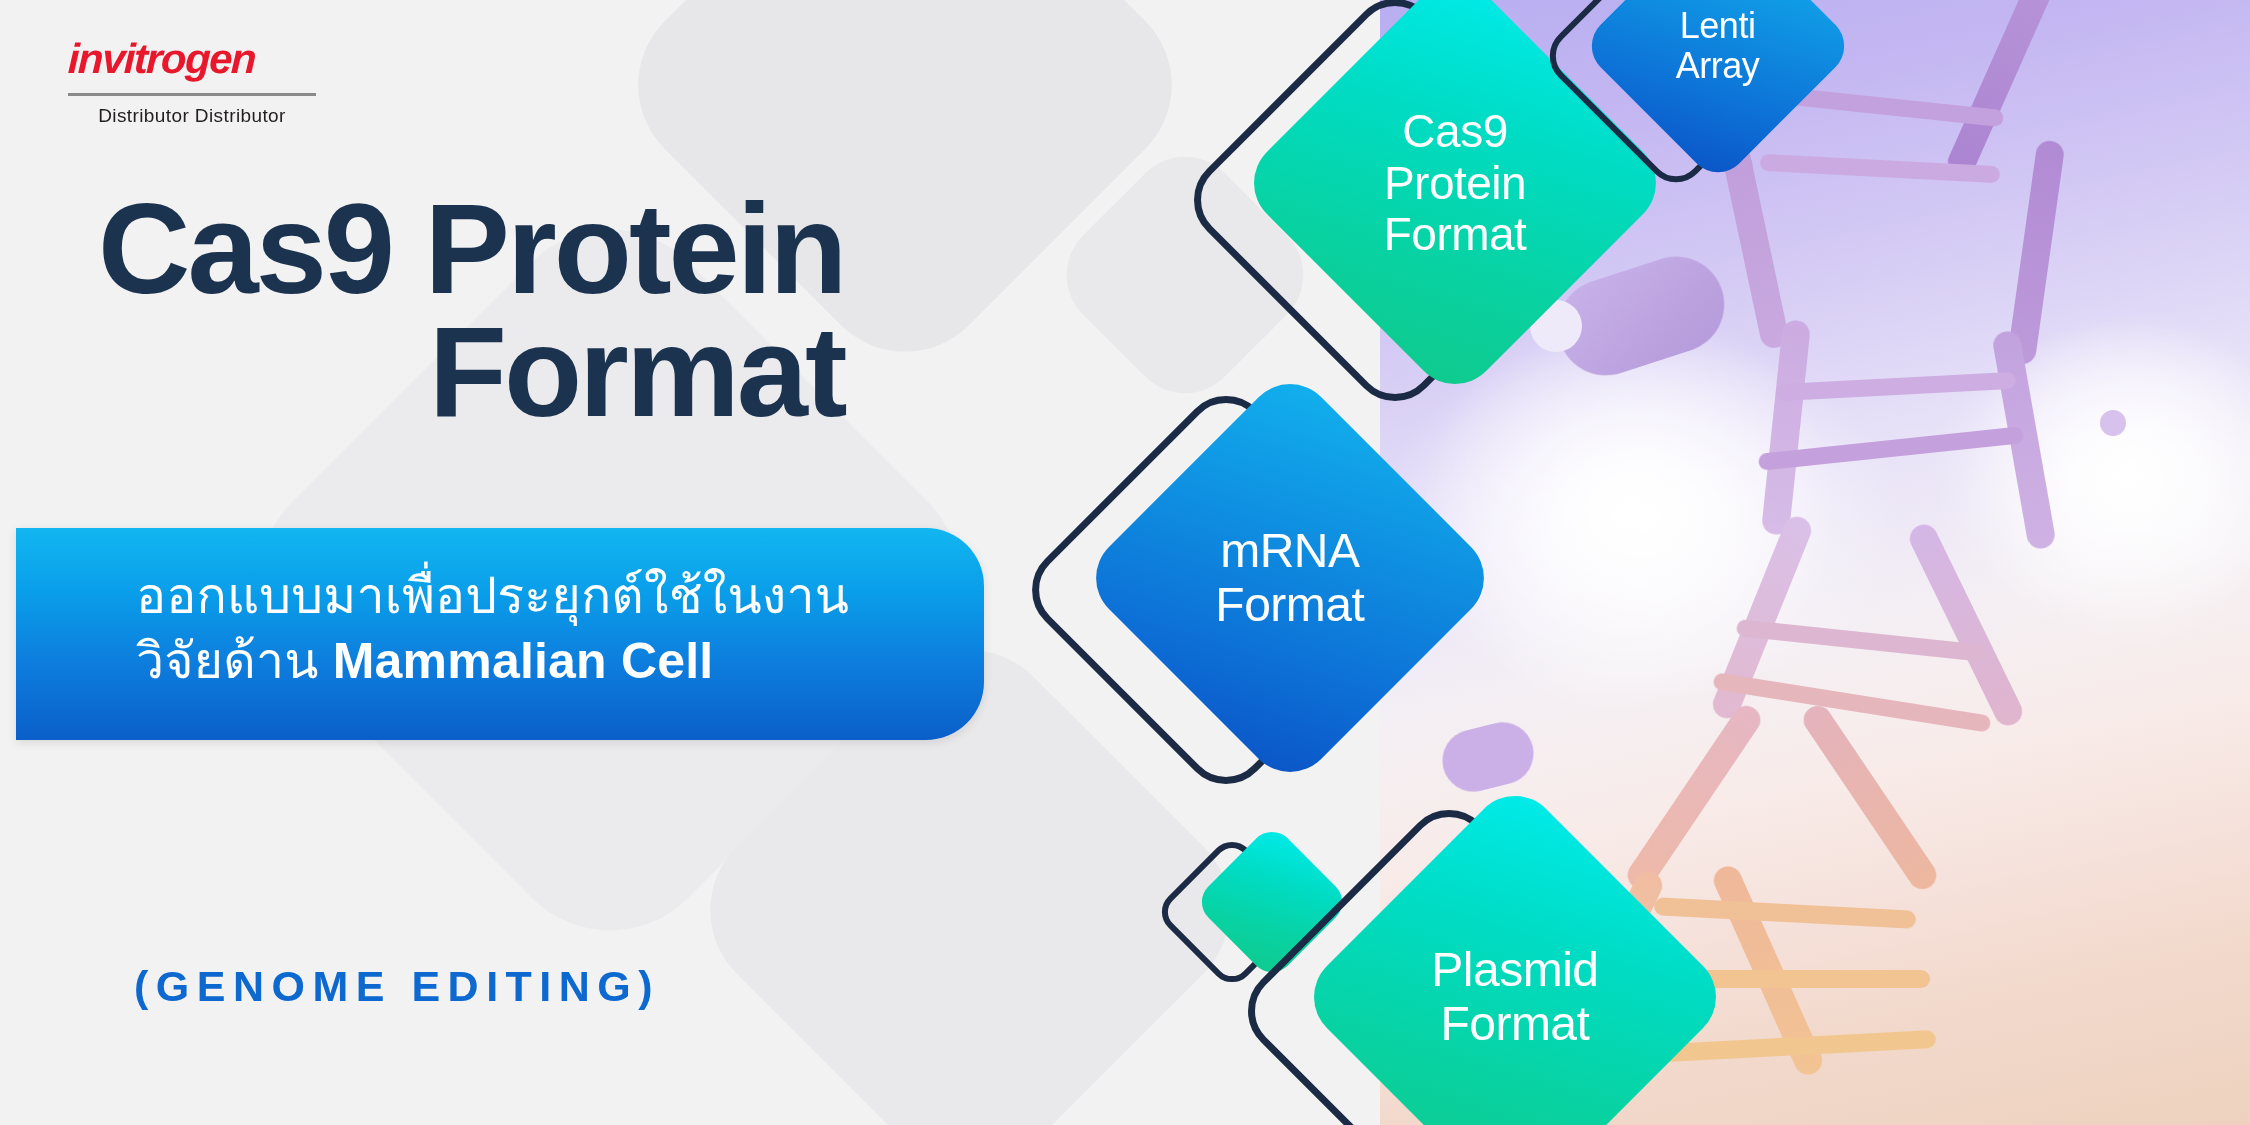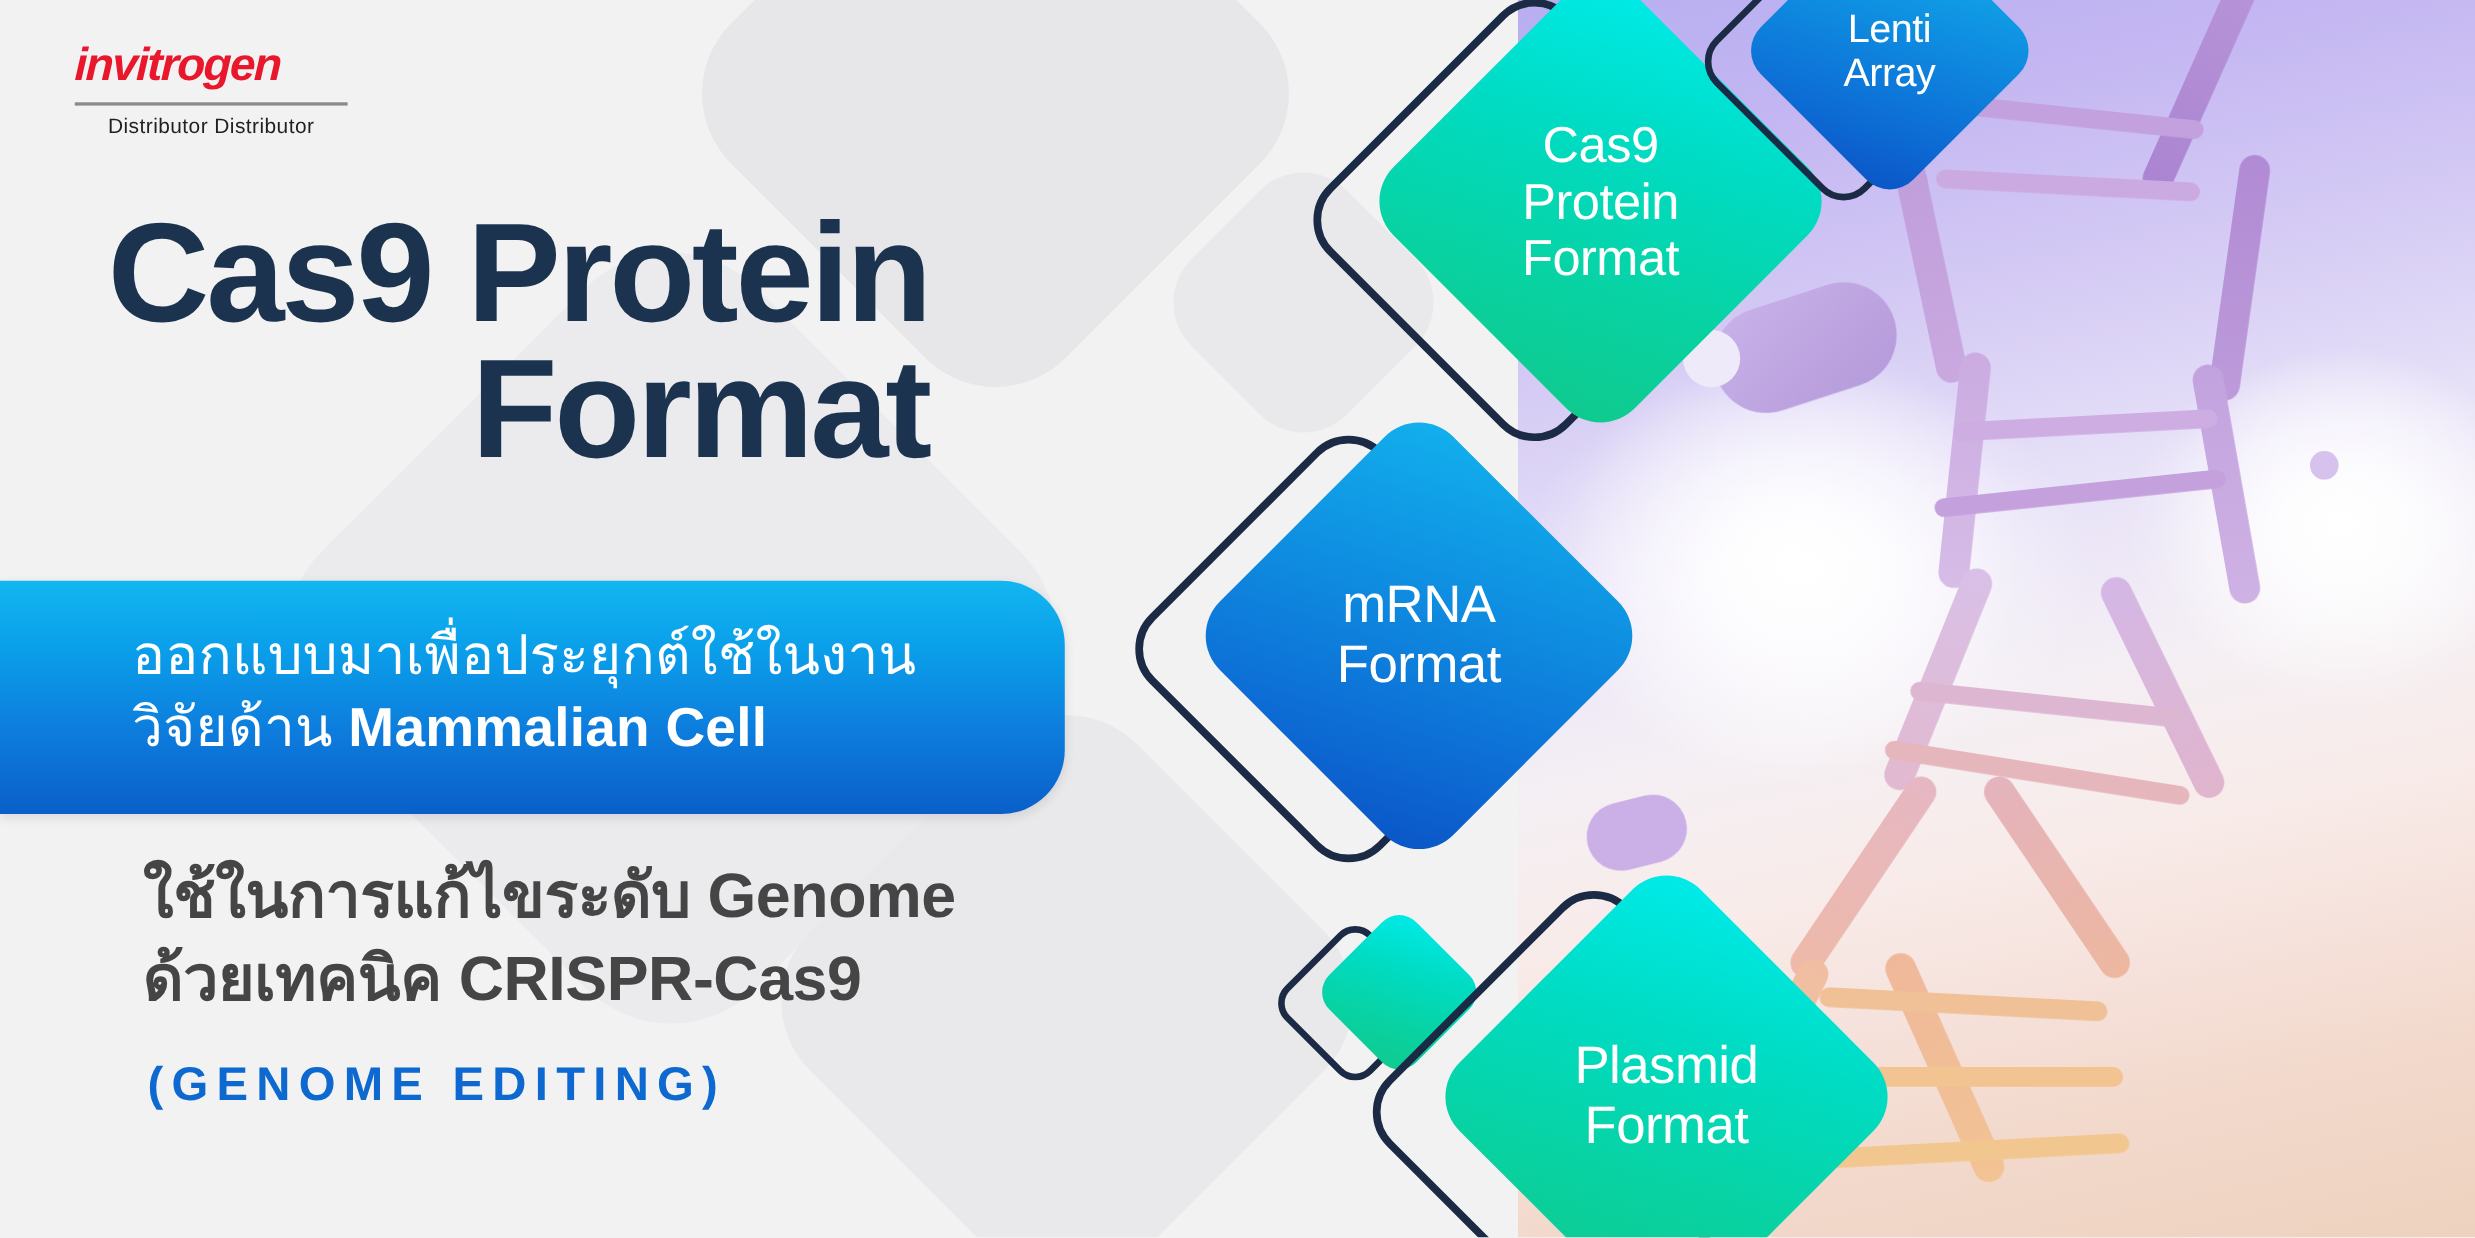--- a/index.html
+++ b/index.html
@@ -83,21 +83,21 @@
   
   .headline {
     position:absolute; left:98px; top:188px;
     font-size:128px; line-height:.96; font-weight:bold;
     color:#1c3350; letter-spacing:-3px;text-align:right;
   }
   .headline .l2 { display:block; }
 
   
   .pill {
-    position:absolute; left:0; top:528px;
+    position:absolute; left:16px; top:528px;
     width:968px; height:212px;
     border-radius:0 58px 58px 0;
     background:linear-gradient(180deg, #12b6f0 0%, #0aa0ea 28%, #0d7ddd 64%, #0a5fc9 100%);
     box-shadow:0 3px 10px rgba(0,0,0,.10);
   }
   .pill-text {
     position:absolute; left:120px; top:36px;
     color:#ffffff; font-size:50px; line-height:1.30;
     font-weight:500; letter-spacing:.2px;
   }
@@ -202,24 +202,20 @@
     <span class="l2">Format</span>
   </div>
 
   <div class="pill">
     <div class="pill-text">
       <div>ออกแบบมาเพื่อประยุกต์ใช้ในงาน</div>
       <div><span>วิจัยด้าน </span><b>Mammalian Cell</b></div>
     </div>
   </div>
 
-  <div class="sub-lines">
-    <div>ใช้ในการแก้ไขระดับ Genome</div>
-    <div>ด้วยเทคนิค CRISPR-Cas9</div>
-  </div>
   <div class="genome-editing">(GENOME EDITING)</div>
 
   <div class="diamond-outline" style="left:1240px; top:45px; width:310px; height:310px;"></div>
   <div class="diamond g-teal" style="left:1300px; top:28px; width:310px; height:310px;">
     <span class="diamond-label" style="font-size:46px;">Cas9
 Protein
 Format</span>
   </div>
 
   <div class="diamond-outline" style="left:1578px; top:-42px; width:196px; height:196px; border-radius:30px; border-width:6px;"></div>

